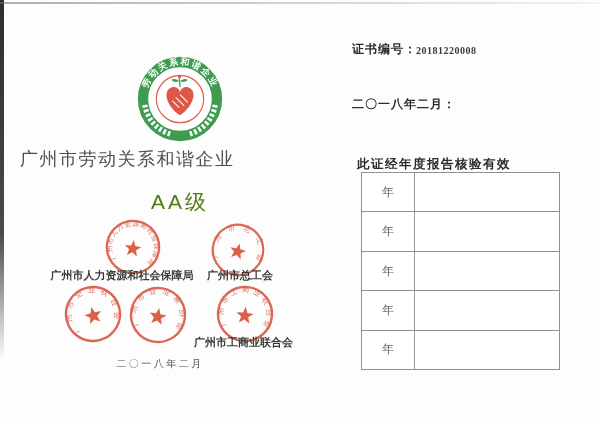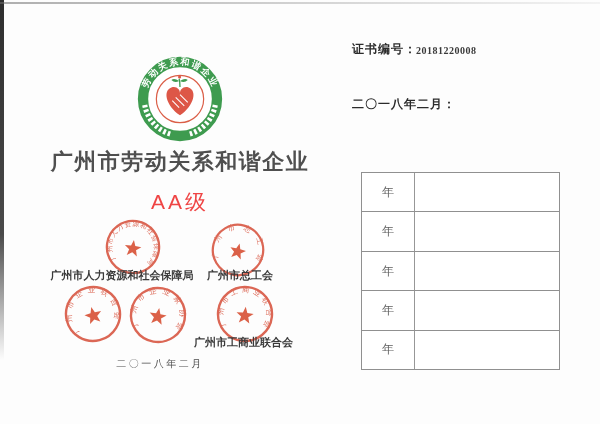--- a/index.html
+++ b/index.html
@@ -5,24 +5,24 @@
   html,body{margin:0;padding:0;background:#e8e8e8;}
   #page{position:relative;width:600px;height:424px;background:#fdfdfd;overflow:hidden;
         font-family:"Liberation Sans","DejaVu Sans",sans-serif;}
   
   .scan-edge-left{position:absolute;left:0;top:0;width:4px;height:360px;
      background:linear-gradient(to bottom,#2e2e2e,#4a4a4a 65%,rgba(74,74,74,0));}
   .scan-edge-top{position:absolute;left:0;top:2px;width:600px;height:2px;
      background:linear-gradient(to right,rgba(110,110,110,.55),rgba(140,140,140,.35) 55%,rgba(170,170,170,.12));}
   
   .emblem{position:absolute;left:137px;top:56px;width:86px;height:86px;}
-  .title1{position:absolute;left:20px;top:147px;width:320px;text-align:center;
-     font-size:22px;letter-spacing:1.5px;color:#4f4f4f;font-weight:700;}
+  .title1{position:absolute;left:20px;top:147px;width:320px;
+     font-size:18px;letter-spacing:1.5px;color:#4f4f4f;font-weight:400;}
   .title2{position:absolute;left:20px;top:188px;width:320px;text-align:center;
-     font-size:21px;letter-spacing:3px;color:#ef4444;font-weight:500;}
+     font-size:21px;letter-spacing:3px;color:#4d7c0f;font-weight:500;}
   .seal{position:absolute;opacity:.9;}
   .seal-label{position:absolute;font-size:11px;font-weight:bold;color:#3a3a3a;
      text-align:center;white-space:nowrap;}
   .issue-date{position:absolute;left:60px;top:357px;width:200px;text-align:center;
      font-size:10px;letter-spacing:2.5px;color:#4c4c4c;}
   
   .fld-label{position:absolute;font-size:12px;font-weight:bold;color:#2b2b2b;letter-spacing:1px;white-space:nowrap;}
   .fld-value{position:absolute;font-family:"Liberation Serif","DejaVu Serif",serif;color:#3a3a3a;white-space:nowrap;}
   .cert-no-label{left:352px;top:41px;}
   .cert-no-value{left:416px;top:45px;font-size:10px;letter-spacing:.5px;font-weight:bold;}
@@ -127,20 +127,21 @@
 
   <div class="seal-label" style="left:194px;top:335px;width:96px;">广州市工商业联合会</div>
 
   <div class="issue-date">二〇一八年二月</div>
 
   <div class="fld-label cert-no-label">证书编号：</div>
   <div class="fld-value cert-no-value">20181220008</div>
 
   <div class="fld-label holder-label">二〇一八年二月：</div>
 
+  <div class="verify-heading">此证经年度报告核验有效</div>
 
   <div class="verify-table">
     <div class="vrow">
       <div class="vcell-year">年</div>
       <div class="vcell-val"></div>
     </div>
     <div class="vrow">
       <div class="vcell-year">年</div>
       <div class="vcell-val"></div>
     </div>

